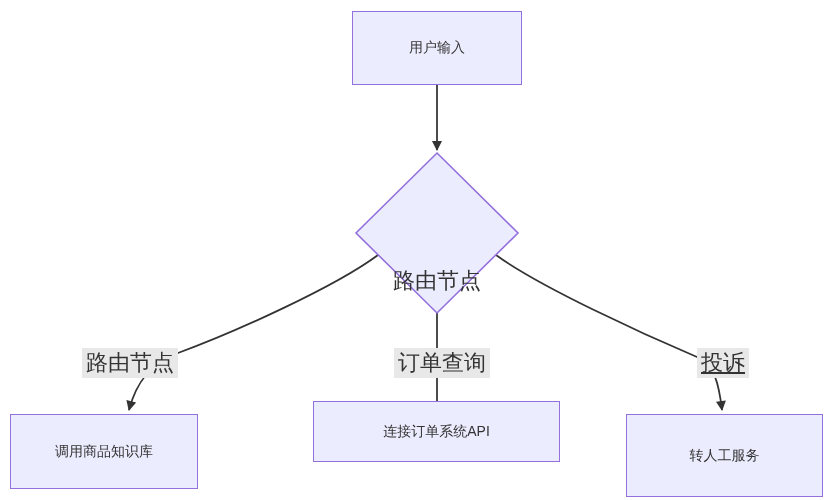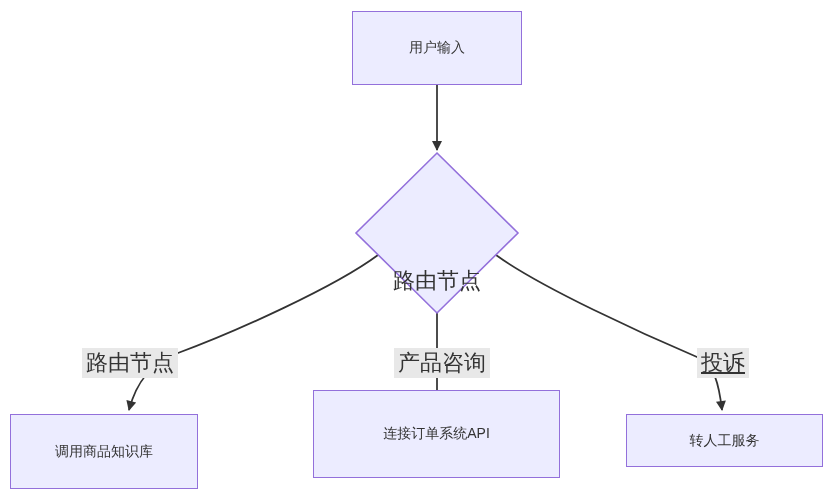--- a/index.html
+++ b/index.html
@@ -102,32 +102,32 @@
 
   <div class="diamond-label" style="left:377px; top:218px; width:120px; height:30px;">
     <span>路由节点</span>
   </div>
 
   <div class="edge-label" style="left:82px; top:348px;">
     <span>路由节点</span>
   </div>
 
   <div class="edge-label" style="left:394px; top:348px;">
-    <span>产品咨询</span>
+    <span>订单查询</span>
   </div>
 
   <div class="edge-label" style="left:697px; top:348px;text-decoration:underline;">
     <span>投诉</span>
   </div>
 
   <div class="node" style="left:10px; top:414px; width:188px; height:75px;text-align:center;">
     <span>调用商品知识库</span>
   </div>
 
-  <div class="node" style="left:313px; top:390px; width:247px; height:88px;align-items:center;">
+  <div class="node" style="left:313px; top:401px; width:247px; height:61px;align-items:center;">
     <span>连接订单系统API</span>
   </div>
 
-  <div class="node" style="left:626px; top:414px; width:197px; height:53px;">
+  <div class="node" style="left:626px; top:414px; width:197px; height:83px;">
     <span>转人工服务</span>
   </div>
 
 </div>
 
 </body></html>

